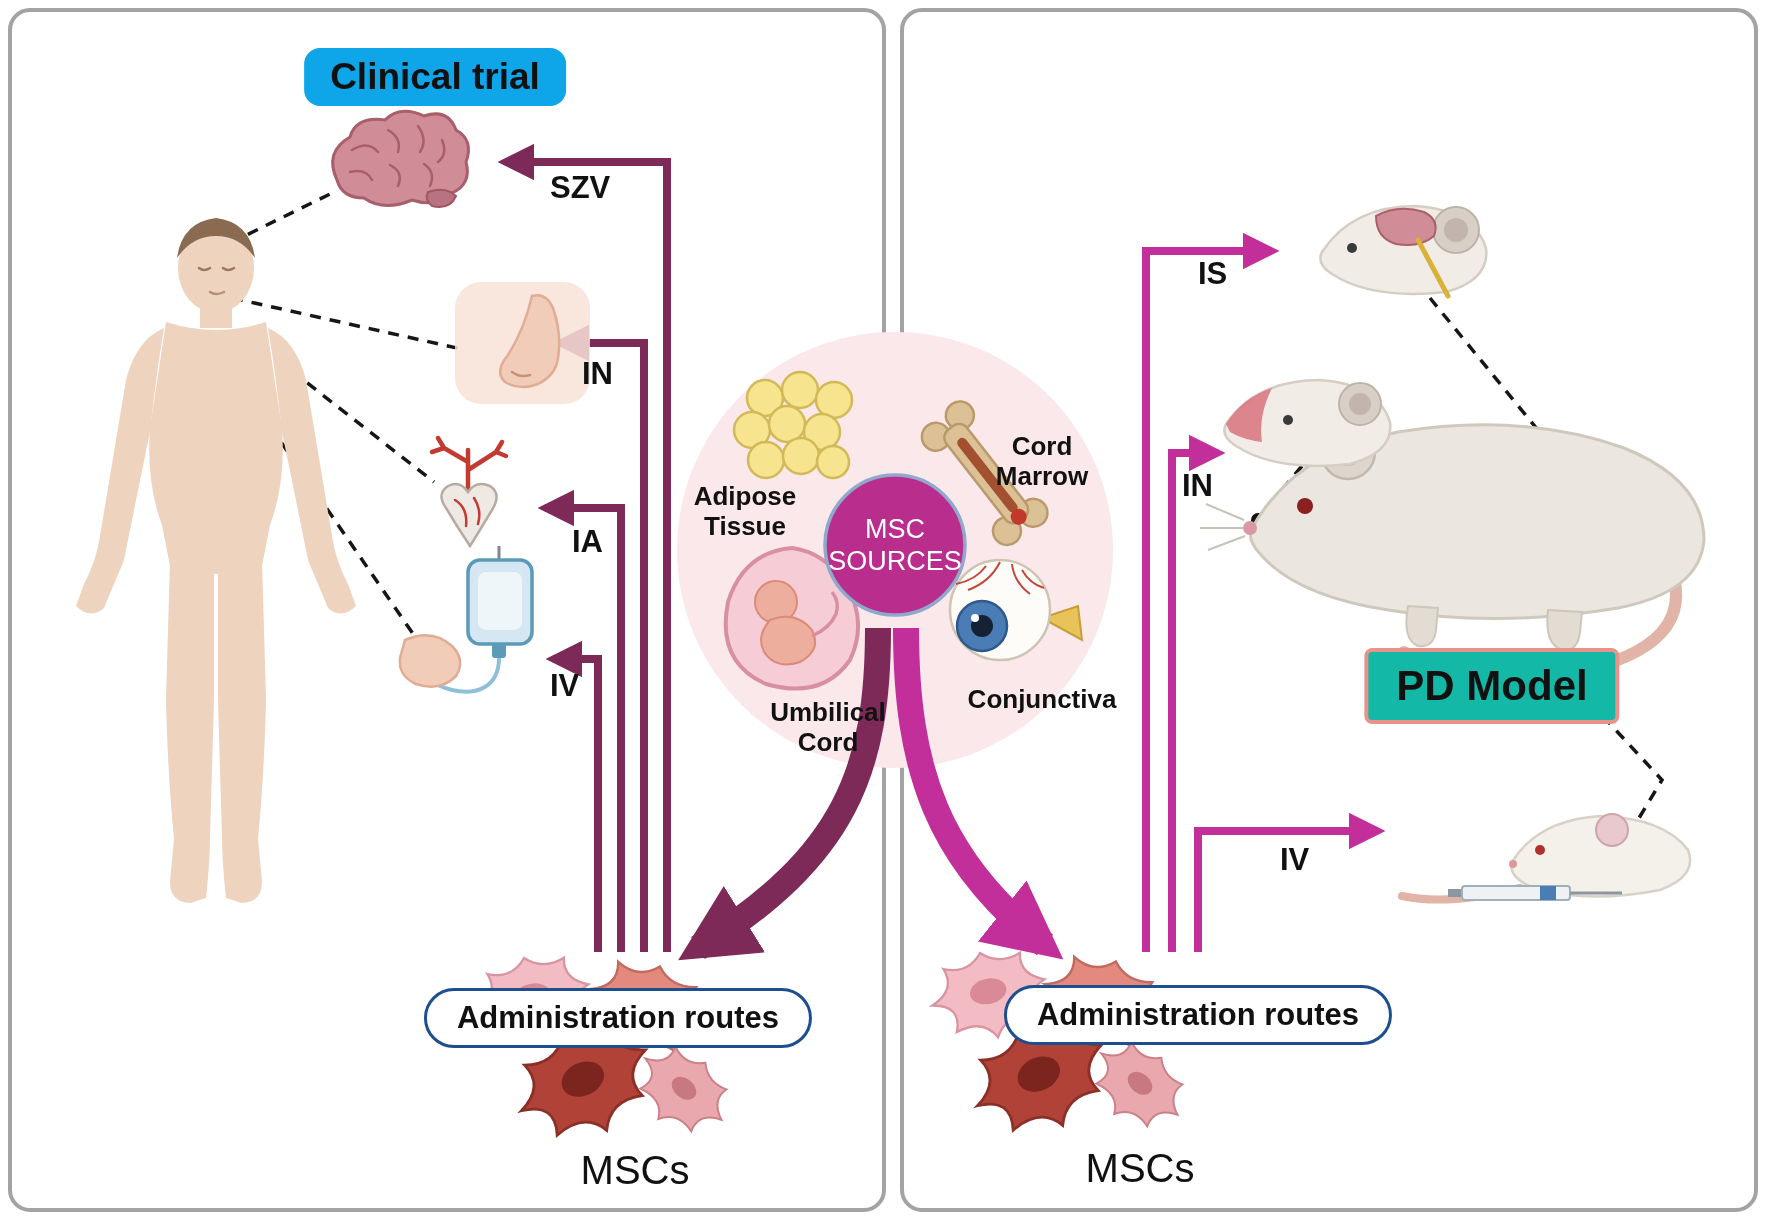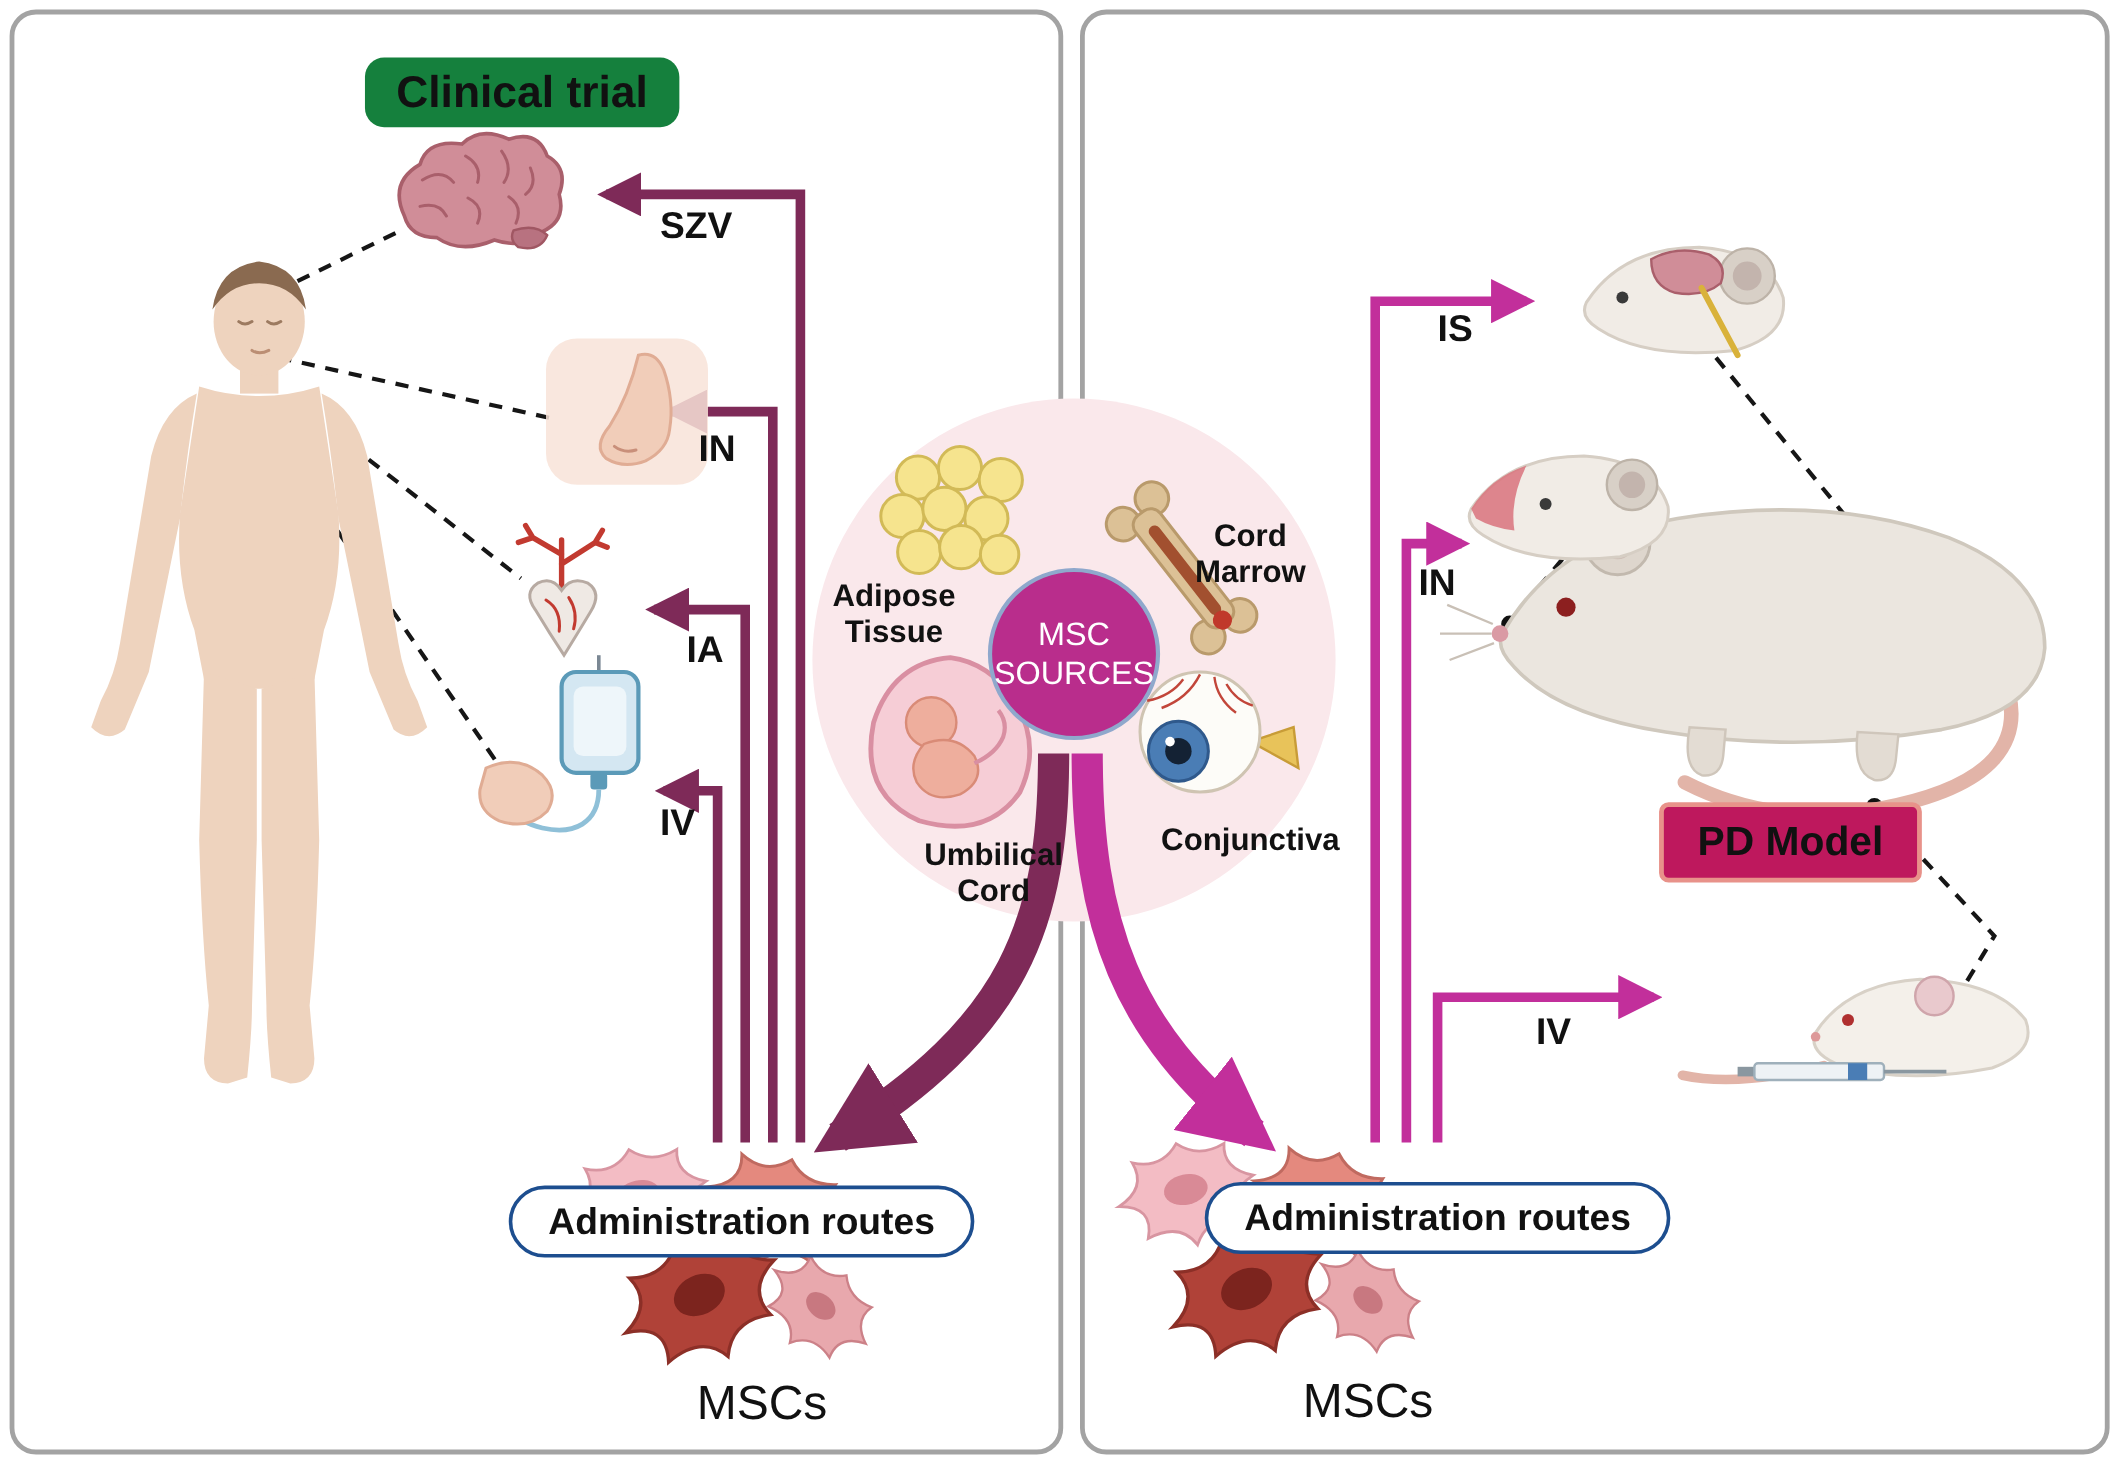--- a/index.html
+++ b/index.html
@@ -3,29 +3,29 @@
 <meta charset="utf-8">
 <style>
   * { margin:0; padding:0; box-sizing:border-box; }
   html,body { background:#ffffff; font-family:"Liberation Sans", sans-serif; color:#111; }
   .canvas { position:relative; width:1768px; height:1222px; background:#fff; overflow:hidden; }
   .panel { position:absolute; border:4px solid #a3a3a3; border-radius:22px; background:#fff; z-index:1; }
   .panel.left  { left:8px;   top:8px; width:878px; height:1204px; }
   .panel.right { left:900px; top:8px; width:858px; height:1204px; }
   svg.art { position:absolute; left:0; top:0; z-index:2; }
   .label { position:absolute; z-index:3; color:#111; }
-  .title-pill { background:#15803d; border-radius:16px; padding:8px 26px; font-size:37px; font-weight:bold;
+  .title-pill { background:#0ea5e9; border-radius:16px; padding:8px 26px; font-size:37px; font-weight:bold;
                 transform:translateX(-50%); white-space:nowrap; }
   .route-label { font-size:31px; font-weight:bold; }
   .source-label { font-size:26px; font-weight:bold; text-align:center; transform:translate(-50%,-50%); line-height:1.15; }
   .w140 { width:140px; } .w120 { width:120px; } .w130 { width:130px;margin-left:28px; } .nowrap { white-space:nowrap; }
   .hub-label { font-size:27px; font-weight:normal; color:#fff; text-align:center; transform:translate(-50%,-50%);
                width:140px; line-height:1.2; }
-  .subject-box { background:#be185d; border:4px solid #e8928a; border-radius:8px; padding:10px 28px; font-size:34px;
-                 font-weight:bold; transform:translate(-50%,-50%); white-space:nowrap;margin-top:16px; }
+  .subject-box { background:#14b8a6; border:4px solid #e8928a; border-radius:8px; padding:10px 28px; font-size:42px;
+                 font-weight:bold; transform:translate(-50%,-50%); white-space:nowrap; }
   .admin-pill { background:#fff; border:3.5px solid #1d4e8f; border-radius:34px; padding:9px 30px; font-size:31px;
                 font-weight:bold; transform:translate(-50%,-50%); white-space:nowrap;margin-top:37px; }
   .cells-label { font-size:40px; transform:translate(-50%,-50%); }
 </style>
 </head>
 <body>
 
 <div class="canvas">
 
   <div class="panel left"></div>

